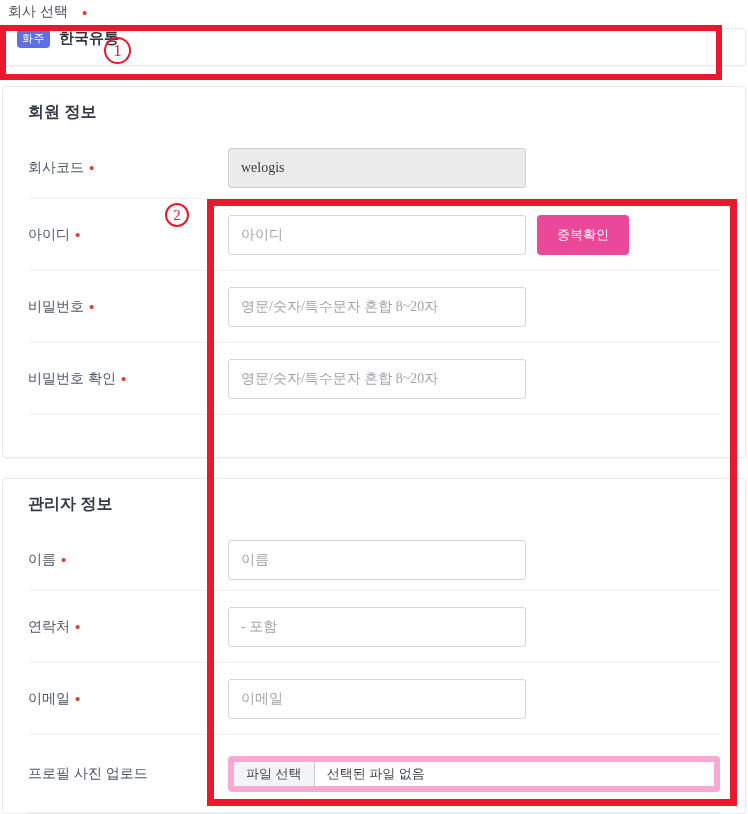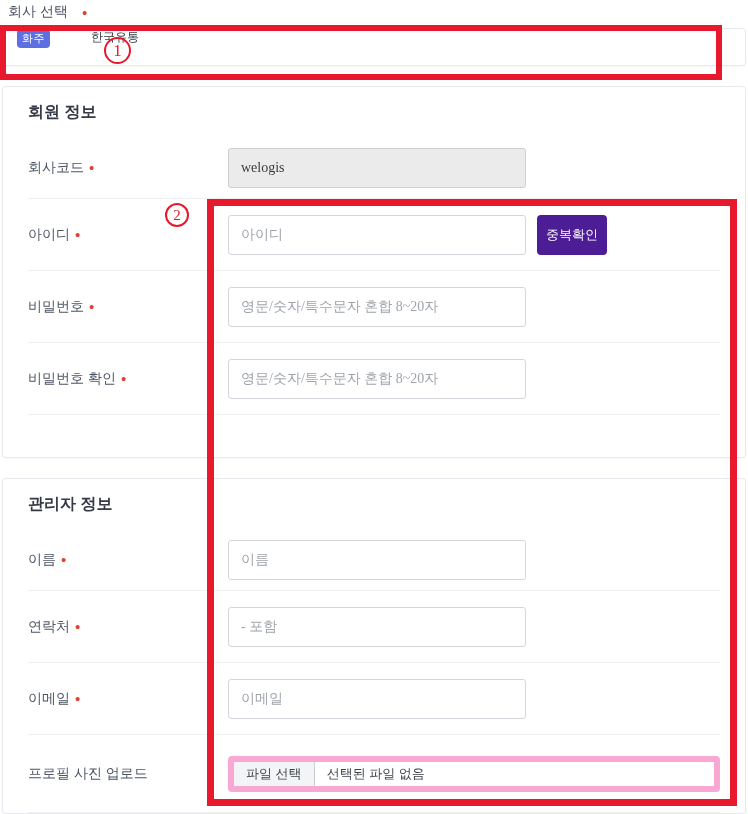--- a/index.html
+++ b/index.html
@@ -27,21 +27,21 @@
   .company-card {
     height: 38px; display: flex; align-items: flex-start;
     padding: 0 14px; gap: 9px;
   }
   .badge {
     background: #5e6fe2; color: #ffffff;
     font-size: 11px; line-height: 1;
     padding: 4px 5px; border-radius: 4px;
     letter-spacing: 0.5px;
   }
-  .company-name { font-size: 12px; font-weight: normal; color: #31363f; margin-left: 32px; }
+  .company-name { font-size: 15px; font-weight: bold; color: #31363f; }
 
   .section-card { margin-top: 20px; padding: 14px 25px 42px 25px; }
   .section-card.admin { padding-bottom: 0; }
   .section-title {
     font-size: 16px; font-weight: bold; color: #333a46;
     margin-bottom: 14px; line-height: 22px;
   }
   .form-row {
     display: flex; align-items: center;
     height: 72px; border-bottom: 1px solid #f0f0f3;
@@ -56,22 +56,22 @@
   .text-input {
     width: 298px; height: 40px;
     border: 1px solid #d3d6db; border-radius: 3px;
     padding: 0 12px; font-size: 14px; color: #333;
     font-family: Liberation Serif, serif;
     background: #ffffff; outline: none;
   }
   .text-input::placeholder { color: #9fa4ab; opacity: 1; }
   .text-input:disabled { background: #ebebeb; border-color: #d0d0d0; color: #3c3c3c; }
   .check-btn {
-    margin-left: 11px; width: 70px; height: 40px;
-    background: #4c1d95; color: #ffffff;
+    margin-left: 11px; width: 92px; height: 40px;
+    background: #ec4899; color: #ffffff;
     border: none; border-radius: 4px;
     font-size: 13px; cursor: pointer;
     font-family: "Liberation Sans", "DejaVu Sans", sans-serif;
   }
   .file-input {
     width: 494px; height: 36px;
     border: 6px solid #f9a8d4; border-radius: 4px;
     display: flex; align-items: center; overflow: hidden;
     background: #ffffff; cursor: pointer;
   }

